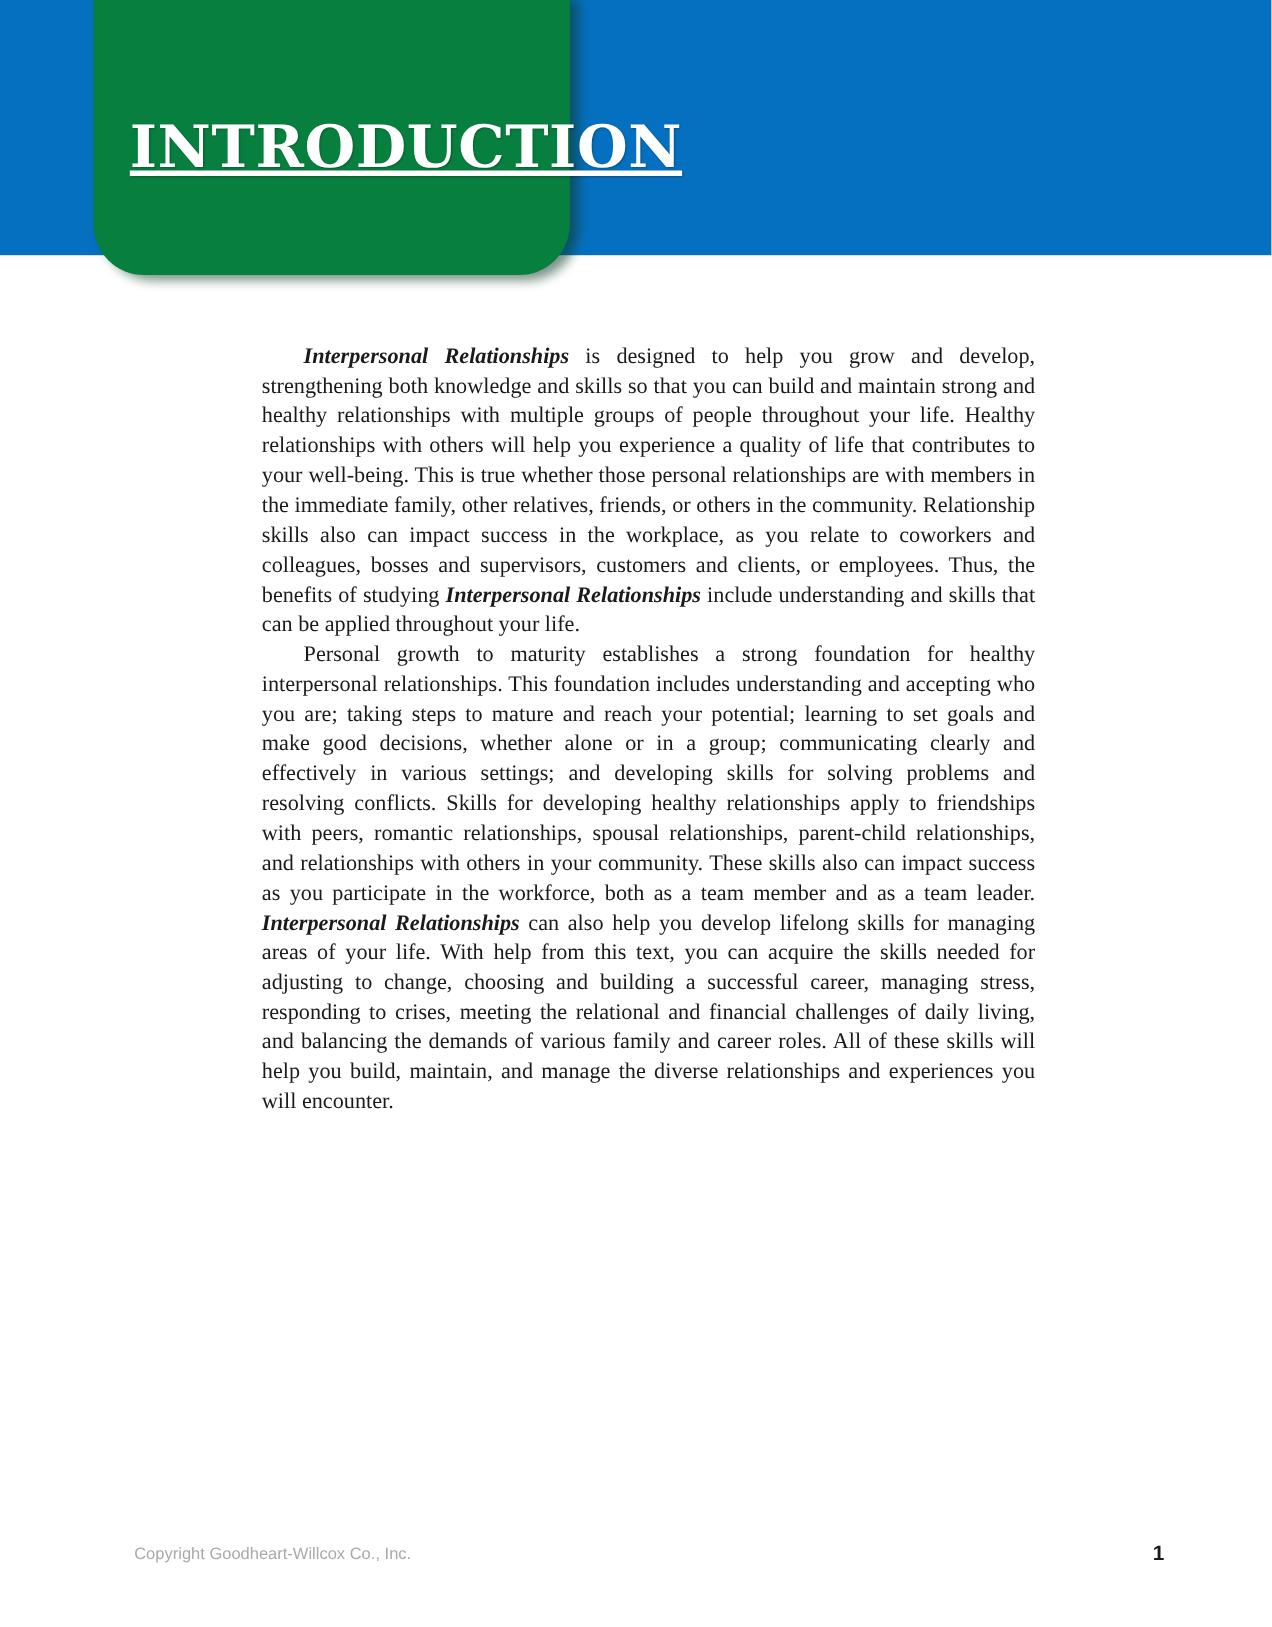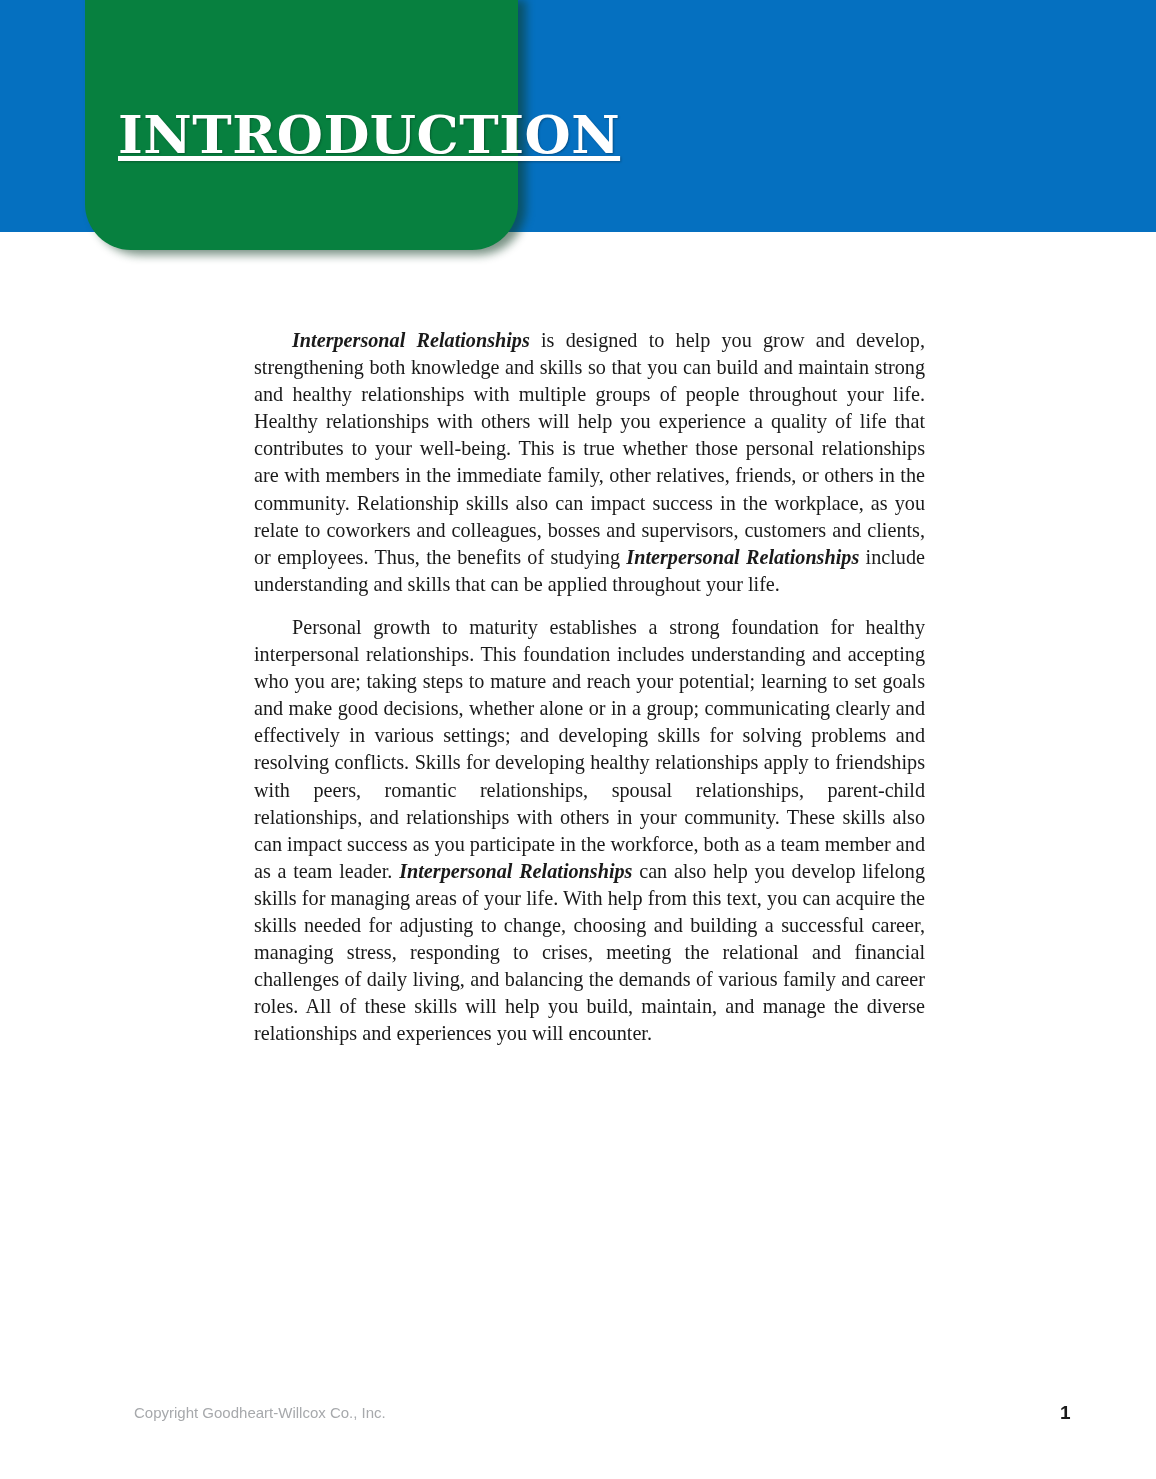--- a/index.html
+++ b/index.html
@@ -64,21 +64,21 @@
 
   
   .content {
     position: absolute;
     left: 238px;
     top: 311px;
     width: 703px;
   }
 
   .body-paragraph {
-    margin: 16px;
+    margin: 0;
     font-family: "Liberation Serif", serif;
     font-size: 20.2px;
     line-height: 27.1px;
     color: #1a1a1a;
     text-align: justify;
     text-indent: 38px;
     -webkit-hyphens: manual;
     hyphens: manual;
   }
 
@@ -87,21 +87,21 @@
   }
 
   .book-title {
     font-style: italic;
     font-weight: bold;
   }
 
   
   .footer {
     position: absolute;
-    left: 12px;
+    left: 0;
     top: 1404px;
     width: 936px;
     height: 30px;
   }
 
   .footer-copyright {
     position: absolute;
     left: 122px;
     top: 0;
     font-family: "Liberation Sans", sans-serif;

